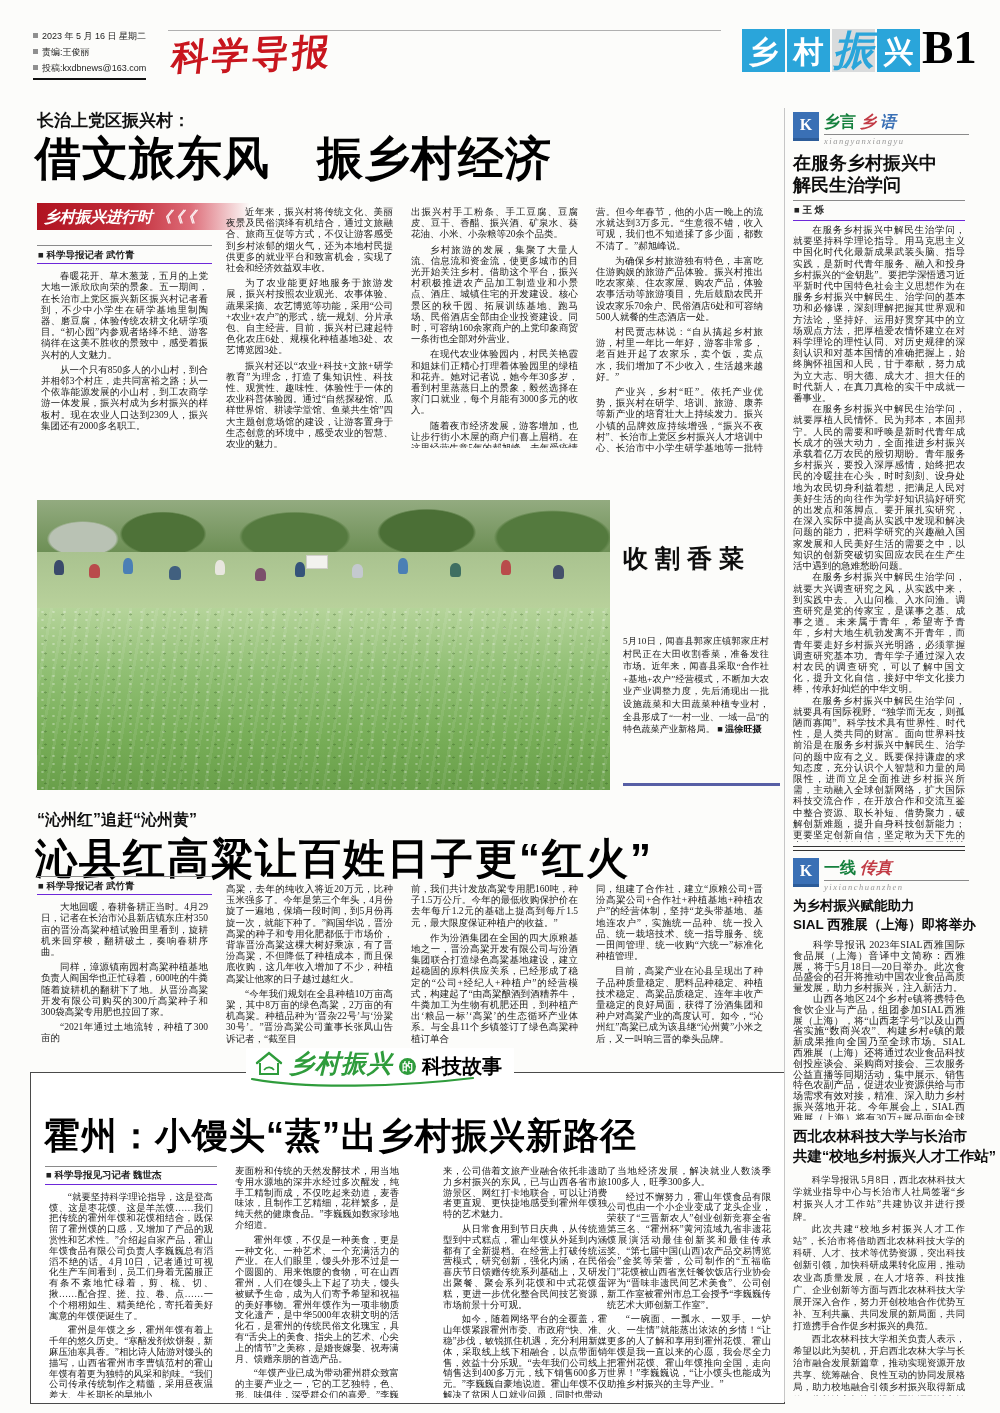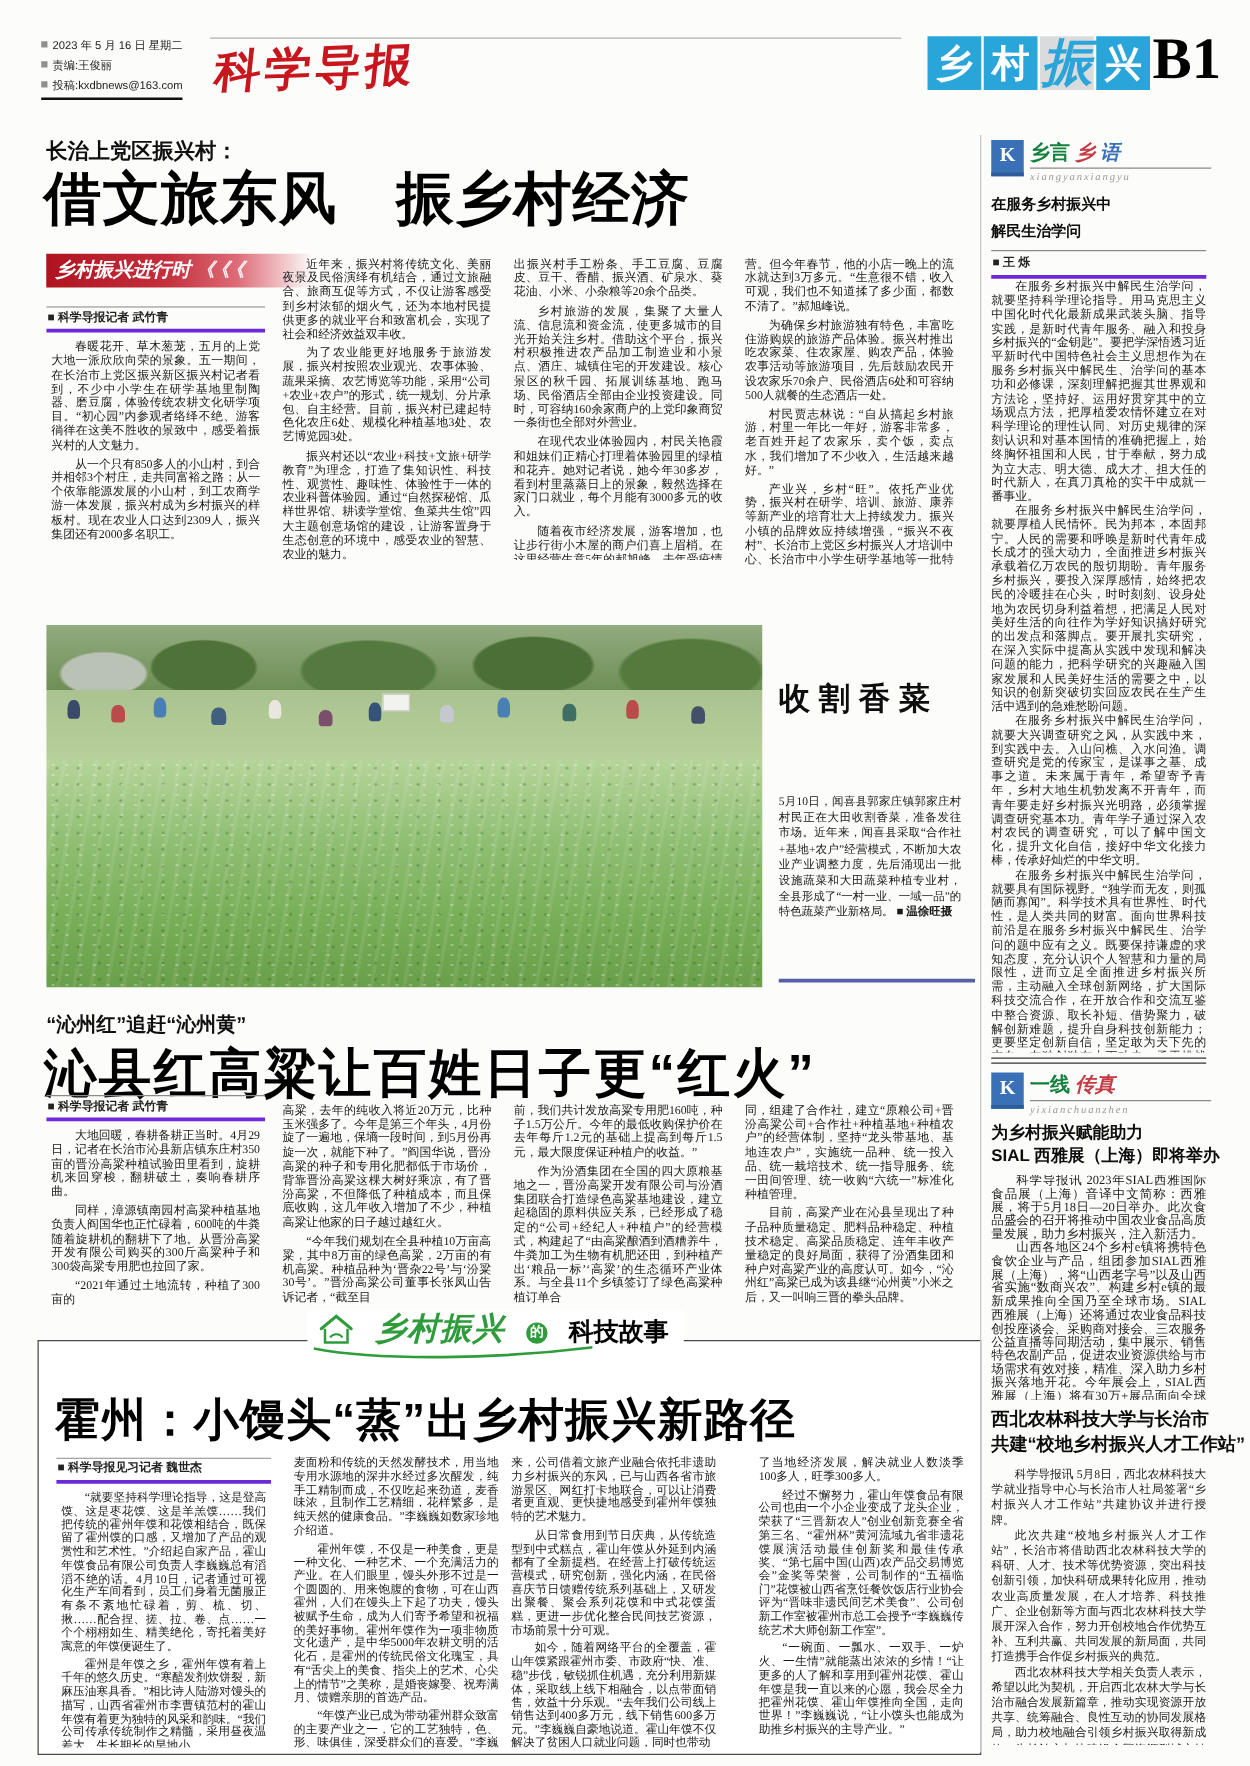--- a/index.html
+++ b/index.html
@@ -16,21 +16,21 @@
   .section-blocks{position:absolute;left:742px;top:29px;display:flex;gap:2px;}
   .sblock{width:43px;height:43px;background:#2aa5da;color:#fff;font-weight:900;font-size:30px;
           text-align:center;line-height:45px;font-family:"Liberation Sans",sans-serif;}
   .sblock.alt{background:#d9dbdc;color:#2aa5da;font-size:41px;line-height:42px;font-style:italic;}
   .pageno{position:absolute;left:922px;top:20px;font-size:47px;font-weight:bold;color:#000;
           font-family:"Liberation Serif",serif;}
   
   .kicker{position:absolute;font-weight:bold;font-family:"Liberation Sans",sans-serif;color:#101010;}
   .headline{position:absolute;font-weight:900;font-family:"Liberation Sans",sans-serif;color:#000;white-space:nowrap;}
   .byline{font-weight:bold;font-size:9.5px;font-family:"Liberation Sans",sans-serif;
-          border-top:1px solid #8a8a8a;border-bottom:3px solid #6d28d9;padding:3px 0 3px 1px;margin-bottom:7px;color:#222;}
+          border-top:1px solid #8a8a8a;border-bottom:1px solid #6d28d9;padding:3px 0 3px 1px;margin-bottom:7px;color:#222;}
   .col{position:absolute;width:175px;font-size:9.5px;line-height:11.2px;text-align:justify;overflow:hidden;color:#191919;}
   .col p{margin:4px;text-indent:2em;}
   .col p.cont{text-indent:0;}
   
   .lead-kicker{left:37px;top:109px;font-size:17px;}
   .lead-headline{left:35px;top:128px;font-size:46px;letter-spacing:1px;}
   .tag{position:absolute;left:37px;top:203px;width:205px;height:27px;line-height:27px;
        background:linear-gradient(90deg,#b01320 0%,#c32f3c 45%,#dd6b77 72%,rgba(243,205,209,0.05) 100%);
        color:#fff;font-weight:bold;font-style:italic;font-size:15.5px;font-family:"Liberation Sans",sans-serif;
        padding-left:7px;white-space:nowrap;}
@@ -60,41 +60,41 @@
   .cap-body{margin-top:60px;font-size:9.2px;line-height:12.6px;text-align:justify;color:#191919;}
   .cap-body .lede{text-indent:2em;}
   .cap-credit{font-weight:bold;white-space:nowrap;}
   .cap-line{position:absolute;left:623px;top:783px;width:157px;height:3px;background:#575fa5;}
   
   .sorghum-kicker{left:37px;top:810px;font-size:16px;}
   .sorghum-headline{left:35px;top:831px;font-size:42px;letter-spacing:2px;}
   
   .story-box{position:absolute;left:30px;top:1072px;width:753px;height:330px;border:1px solid #4a4a4a;background:#fff;}
   .badge{position:absolute;left:246px;top:1048px;background:#fff;padding:2px 12px 6px 8px;
-         display:flex;align-items:flex-end;gap:16px;z-index:3;}
+         display:flex;align-items:flex-end;gap:5px;z-index:3;}
   .badge-title{color:#2f9c3c;font-weight:900;font-style:italic;font-size:25px;line-height:26px;
                font-family:"Liberation Serif",serif;letter-spacing:1px;}
   .badge-de{display:inline-block;width:17px;height:17px;border-radius:50%;background:#2f9c3c;color:#fff;
             font-size:11px;line-height:17px;text-align:center;margin:0 1px 2px 1px;font-weight:bold;}
   .badge-suffix{color:#000;font-weight:900;font-size:20px;line-height:22px;font-family:"Liberation Sans",sans-serif;}
   .badge-swoosh{position:absolute;left:4px;bottom:-5px;}
   .box-headline{left:44px;top:1112px;font-size:36px;letter-spacing:1px;}
   .box-col{width:172px;font-size:9.4px;line-height:10.8px;}
   
   .sb-divider{position:absolute;left:784px;top:108px;width:1px;height:1294px;background:#c6c6c6;}
   .sb-head{position:absolute;width:176px;display:flex;gap:5px;}
   .sb-logo{width:26px;height:26px;background:#3a70b5;color:#fff;font-weight:bold;font-size:16px;
            text-align:center;line-height:26px;font-family:"Liberation Serif",serif;border-bottom:3px solid #2c5c99;}
   .sb-head-right{flex:1;}
   .sb-label{border-bottom:1px solid #8a8a8a;padding-bottom:1px;white-space:nowrap;}
   .sb-label .l1{font-weight:900;font-size:16px;color:#15803d;font-family:"Liberation Sans",sans-serif;}
   .sb-label .l2{font-weight:900;font-size:16px;color:#c23b45;font-style:italic;}
   .sb-label .l3{font-weight:900;font-size:16px;color:#3a70b5;font-style:italic;}
   .sb-pinyin{font-size:8.5px;font-style:italic;color:#999;letter-spacing:1.5px;margin-top:1px;}
-  .sb-title{position:absolute;width:176px;font-size:12px;line-height:22px;font-weight:900;
+  .sb-title{position:absolute;width:176px;font-size:18px;line-height:22px;font-weight:900;
             font-family:"Liberation Sans",sans-serif;color:#0d0d0d;}
   .sb-byline{position:absolute;width:172px;}
   .sb-body{position:absolute;width:172px;text-align:justify;overflow:hidden;color:#1c1c1c;}
   .sb-body p{margin:0;text-indent:2em;}
   .essay{font-size:9.6px;line-height:11.2px;}
   .newsbody{font-size:10px;line-height:10.8px;}
   .wsbody{font-size:9.4px;line-height:12.2px;}
   .author{text-align:right;font-weight:bold;}
   .pull-11{margin-top:-10.8px;}
   .double-line{position:absolute;left:793px;top:846px;width:172px;height:3px;
@@ -224,21 +224,21 @@
     <div>
         <p>“就要坚持科学理论指导，这是登高馍、这是枣花馍、这是羊羔馍……我们把传统的霍州年馍和花馍相结合，既保留了霍州馍的口感，又增加了产品的观赏性和艺术性。”介绍起自家产品，霍山年馍食品有限公司负责人李巍巍总有滔滔不绝的话。4月10日，记者通过可视化生产车间看到，员工们身着无菌服正有条不紊地忙碌着，剪、梳、切、揪……配合捏、搓、拉、卷、点……一个个栩栩如生、精美绝伦，寄托着美好寓意的年馍便诞生了。</p>
         <p>霍州是年馍之乡，霍州年馍有着上千年的悠久历史。“寒醅发剂炊饼裂，新麻压油寒具香。”相比诗人陆游对馒头的描写，山西省霍州市李曹镇范村的霍山年馍有着更为独特的风采和韵味。“我们公司传承传统制作之精髓，采用昼夜温差大、生长期长的旱地小</p>
       </div>
   </div>
   <div class="col box-col" style="left:231px;top:1162px;height:236px;">
       <p class="cont">麦面粉和传统的天然发酵技术，用当地专用水源地的深井水经过多次醒发，纯手工精制而成，不仅吃起来劲道，麦香味浓，且制作工艺精细，花样繁多，是纯天然的健康食品。”李巍巍如数家珍地介绍道。</p>
       <p>霍州年馍，不仅是一种美食，更是一种文化、一种艺术、一个充满活力的产业。在人们眼里，馒头外形不过是一个圆圆的、用来饱腹的食物，可在山西霍州，人们在馒头上下起了功夫，馒头被赋予生命，成为人们寄予希望和祝福的美好事物。霍州年馍作为一项非物质文化遗产，是中华5000年农耕文明的活化石，是霍州的传统民俗文化瑰宝，具有“舌尖上的美食、指尖上的艺术、心尖上的情节”之美称，是婚丧嫁娶、祝寿满月、馈赠亲朋的首选产品。</p>
       <p>“年馍产业已成为带动霍州群众致富的主要产业之一，它的工艺独特，色、形、味俱佳，深受群众们的喜爱。”李巍巍坦言，近年</p>
     </div>
-  <div class="col box-col" style="left:405px;top:1162px;height:236px;">
+  <div class="col box-col" style="left:439px;top:1162px;height:236px;">
       <p class="cont">来，公司借着文旅产业融合依托非遗助力乡村振兴的东风，已与山西各省市旅游景区、网红打卡地联合，可以让消费者更直观、更快捷地感受到霍州年馍独特的艺术魅力。</p>
       <p>从日常食用到节日庆典，从传统造型到中式糕点，霍山年馍从外延到内涵都有了全新提档。在经营上打破传统运营模式，研究创新，强化内涵，在民俗喜庆节日馈赠传统系列基础上，又研发出聚餐、聚会系列花馍和中式花馍蛋糕，更进一步优化整合民间技艺资源，市场前景十分可观。</p>
       <p>如今，随着网络平台的全覆盖，霍山年馍紧跟霍州市委、市政府“快、准、稳”步伐，敏锐抓住机遇，充分利用新媒体，采取线上线下相融合，以点带面销售，效益十分乐观。“去年我们公司线上销售达到400多万元，线下销售600多万元。”李巍巍自豪地说道。霍山年馍不仅解决了贫困人口就业问题，同时也带动</p>
     </div>
   <div class="col box-col" style="left:603px;top:1162px;height:236px;">
       <p class="cont">了当地经济发展，解决就业人数淡季100多人，旺季300多人。</p>
       <p>经过不懈努力，霍山年馍食品有限公司也由一个小企业变成了龙头企业，荣获了“三晋新农人”创业创新竞赛全省第三名、“霍州杯”黄河流域九省非遗花馍展演活动最佳创新奖和最佳传承奖、“第七届中国(山西)农产品交易博览会”金奖等荣誉，公司制作的“五福临门”花馍被山西省烹饪餐饮饭店行业协会评为“晋味非遗民间艺术美食”、公司创新工作室被霍州市总工会授予“李巍巍传统艺术大师创新工作室”。</p>
       <p>“一碗面、一瓢水、一双手、一炉火、一生情”就能蒸出浓浓的乡情！“让更多的人了解和享用到霍州花馍、霍山年馍是我一直以来的心愿，我会尽全力把霍州花馍、霍山年馍推向全国，走向世界！”李巍巍说，“让小馍头也能成为助推乡村振兴的主导产业。”</p>
     </div>
 

